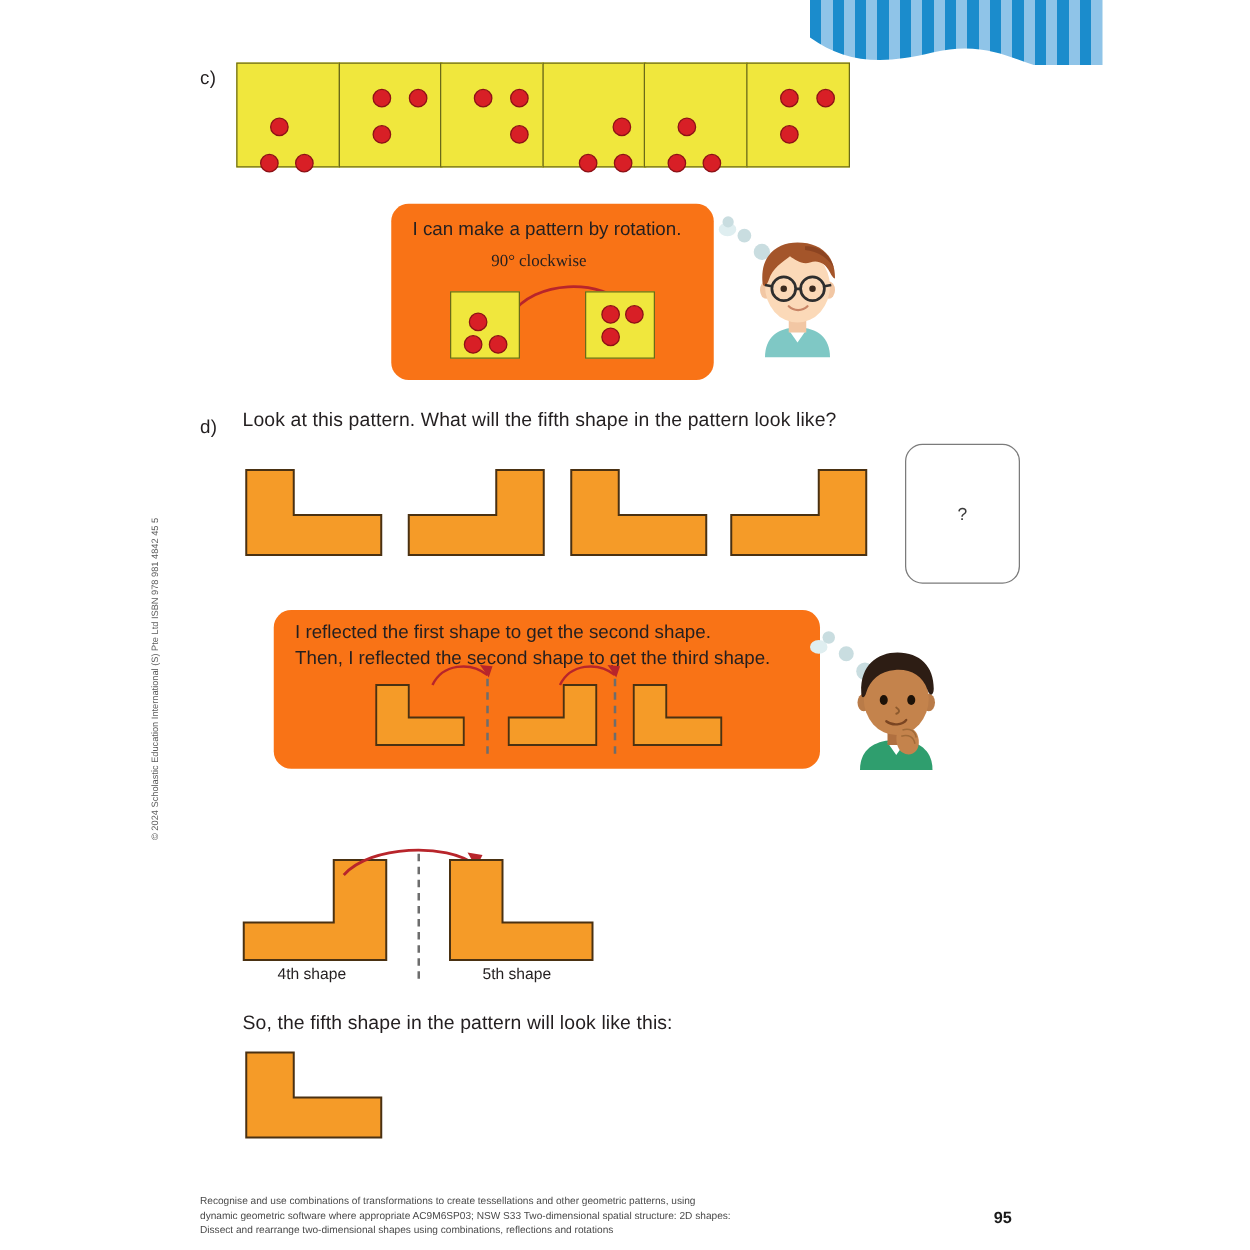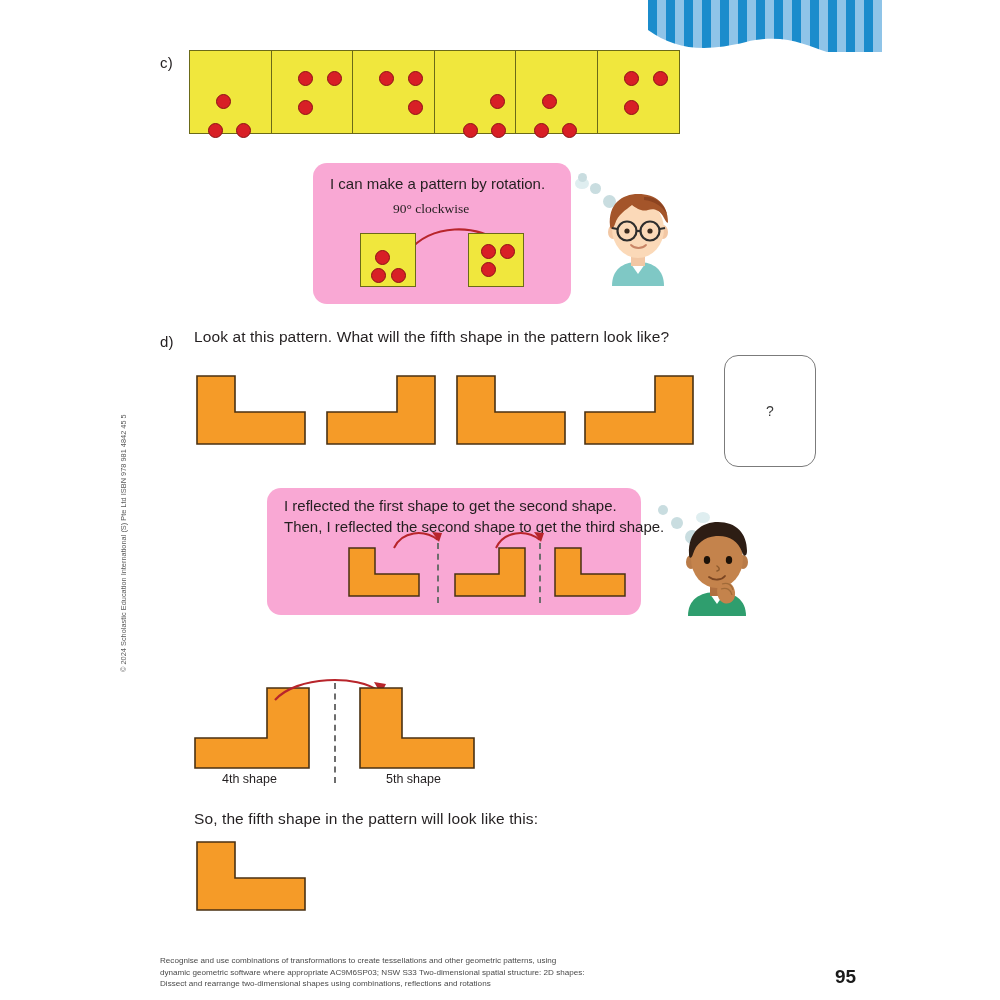--- a/index.html
+++ b/index.html
@@ -39,21 +39,21 @@
     border:1.4px solid #6b6a18;margin-left:-1.4px;position:relative;
   }
   .dcard:first-child{margin-left:0;}
   .dot{
     position:absolute;width:13px;height:13px;border-radius:50%;
     background:#d81f26;border:1px solid #8c1116;
   }
 
   
   .bubble{
-    position:absolute;background:#f9a8d4;border-radius:14px;
+    position:absolute;background:#f97316;border-radius:14px;
   }
   .bubble-tail{position:absolute;border-radius:50%;background:#dfeef0;}
 
   .bub-text{position:absolute;font-size:15px;white-space:nowrap;color:#231f20;}
   .bub-small{position:absolute;font-size:13.5px;white-space:nowrap;color:#231f20;font-family:Liberation Serif, serif;}
 
   .ycard{
     position:absolute;background:#f0e73d;border:1.4px solid #6b6a18;
   }
 
@@ -79,21 +79,21 @@
   
   .character{position:absolute;}
 
   
   .footer{
     position:absolute;left:160px;top:955px;width:600px;
     font-size:8.1px;line-height:1.45;color:#4a4a4a;
   }
   .pagenum{
     position:absolute;left:795px;top:966px;
-    font-size:19px;font-weight:bold;color:#1a1a1a;margin-left:40px;
+    font-size:13px;font-weight:bold;color:#1a1a1a;
   }
   .sidecopy{
     position:absolute;left:119px;top:672px;
     font-size:7.4px;color:#5a5a5a;white-space:nowrap;
     transform:rotate(-90deg);transform-origin:left top;
   }
 </style>
 </head>
 <body>
 
@@ -211,21 +211,21 @@
     <path d="M2,2 L40,2 L40,38 L110,38 L110,70 L2,70 Z" fill="#f59b28" stroke="#4a3112" stroke-width="1.6"></path>
   </svg>
   <svg class="shape" style="left:583px;top:374px;width:112px;height:72px;" viewBox="0 0 112 72">
     <path d="M110,2 L72,2 L72,38 L2,38 L2,70 L110,70 Z" fill="#f59b28" stroke="#4a3112" stroke-width="1.6"></path>
   </svg>
 
   <div class="qbox">
     <span>?</span>
   </div>
 
-  <div class="bubble" style="left:219px;top:488px;width:374px;height:127px;margin-left:48px;">
+  <div class="bubble" style="left:219px;top:488px;width:437px;height:127px;">
     <div class="bub-text" style="left:17px;top:9px;">I reflected the first shape to get the second shape.</div>
     <div class="bub-text" style="left:17px;top:30px;">Then, I reflected the second shape to get the third shape.</div>
 
     <svg style="position:absolute;left:80px;top:58px;width:74px;height:52px;" viewBox="0 0 74 52">
       <path d="M2,2 L28,2 L28,28 L72,28 L72,50 L2,50 Z" fill="#f59b28" stroke="#4a3112" stroke-width="1.5"></path>
     </svg>
     <div class="mirror" style="left:170px;top:55px;height:60px;"></div>
     <svg style="position:absolute;left:125px;top:40px;width:52px;height:22px;" viewBox="0 0 52 22">
       <path d="M2,20 C10,3 32,1 46,12" fill="none" stroke="#b8252b" stroke-width="2"></path>
       <path d="M47,14 L40,4 L50,5 Z" fill="#b8252b"></path>

